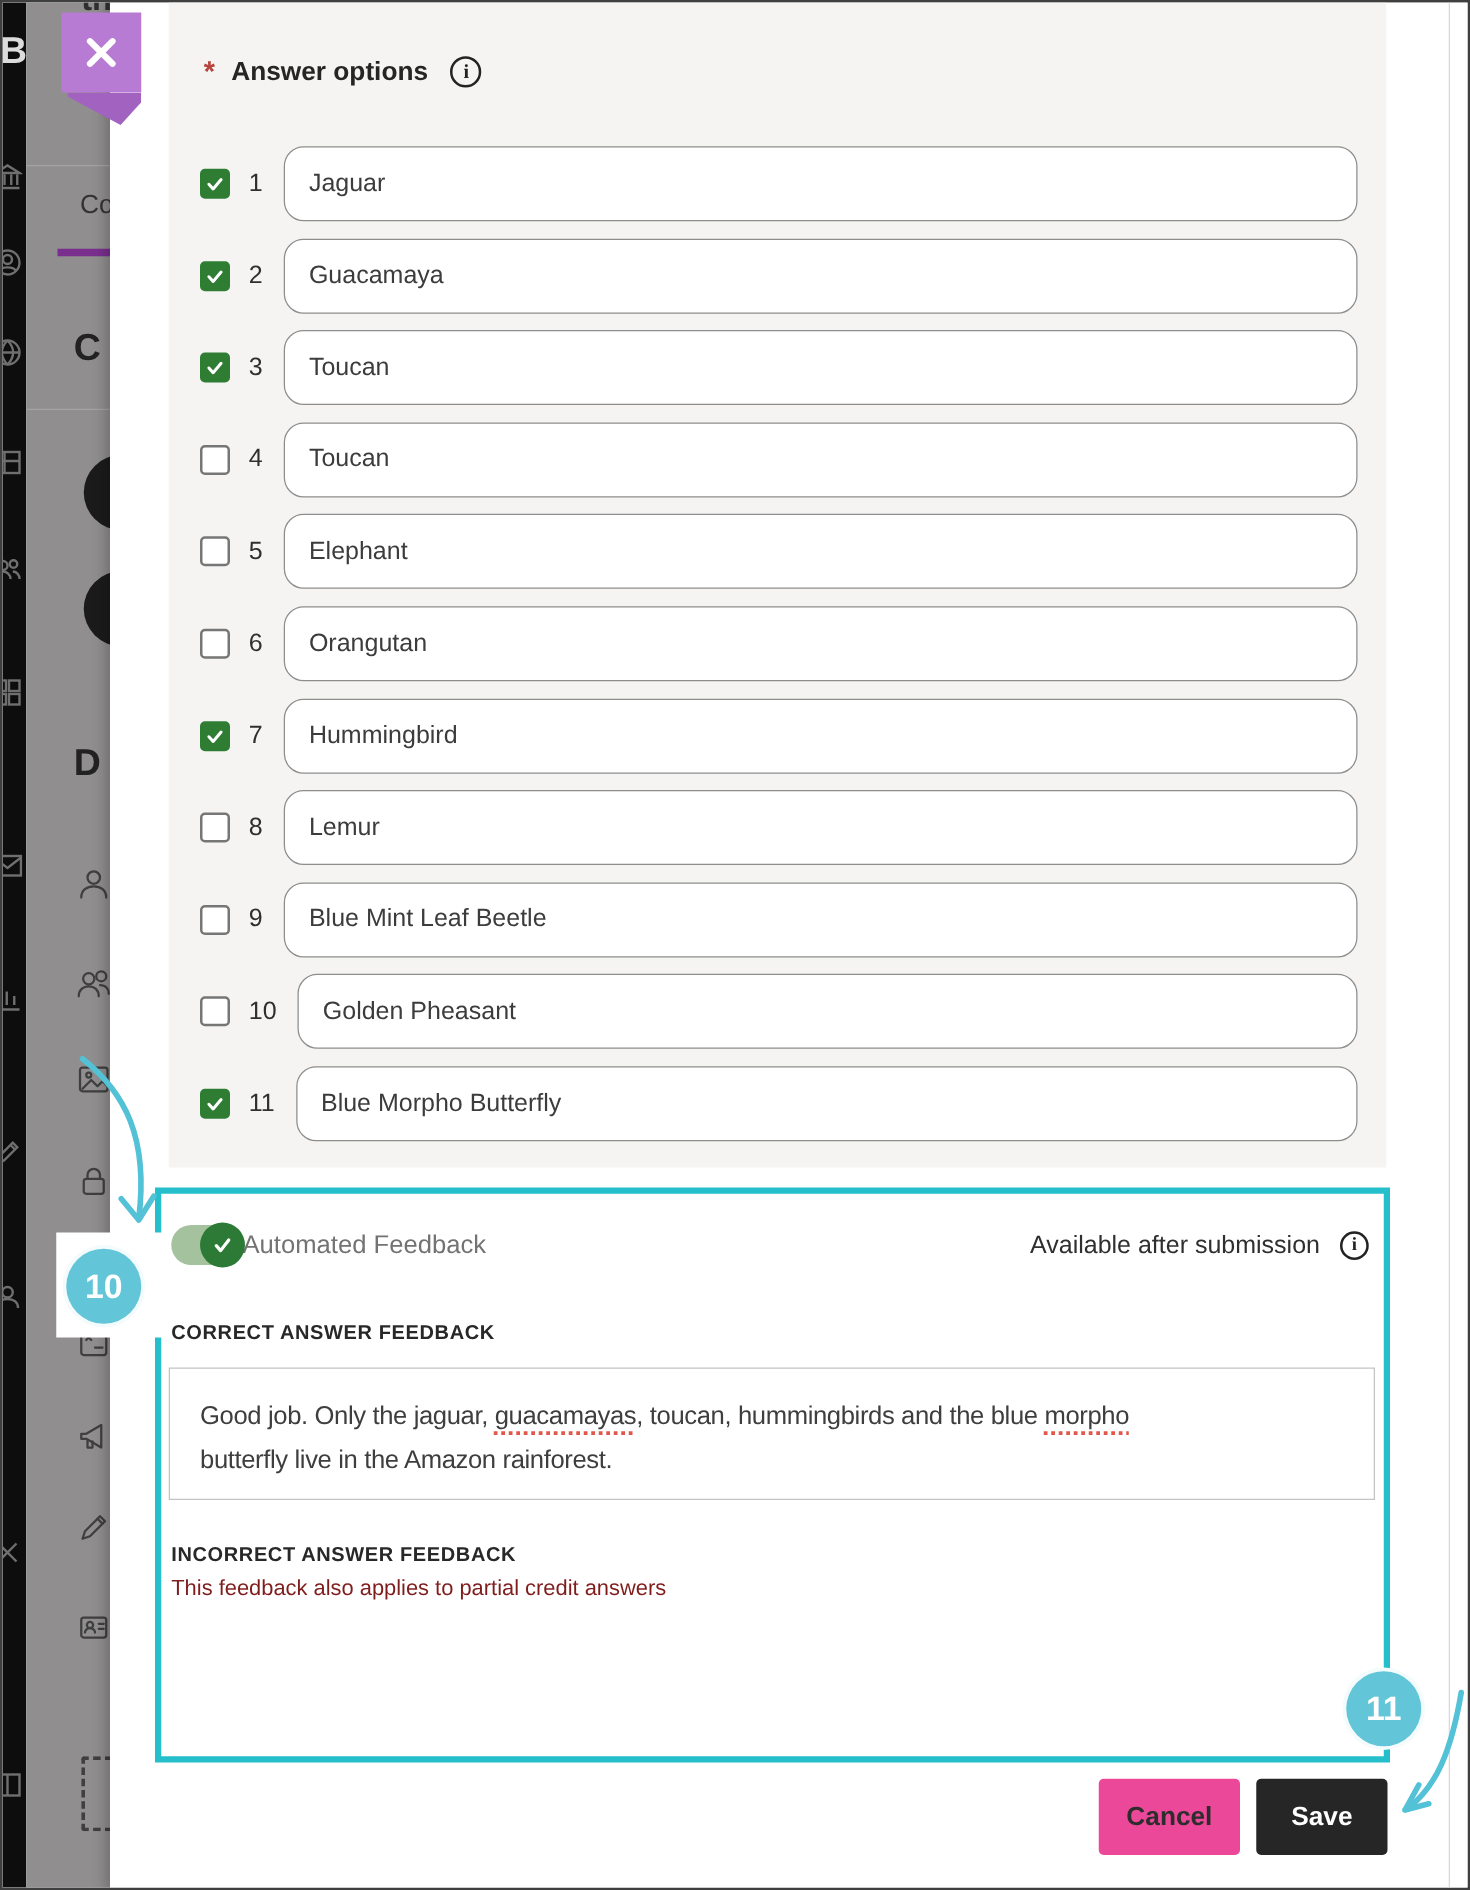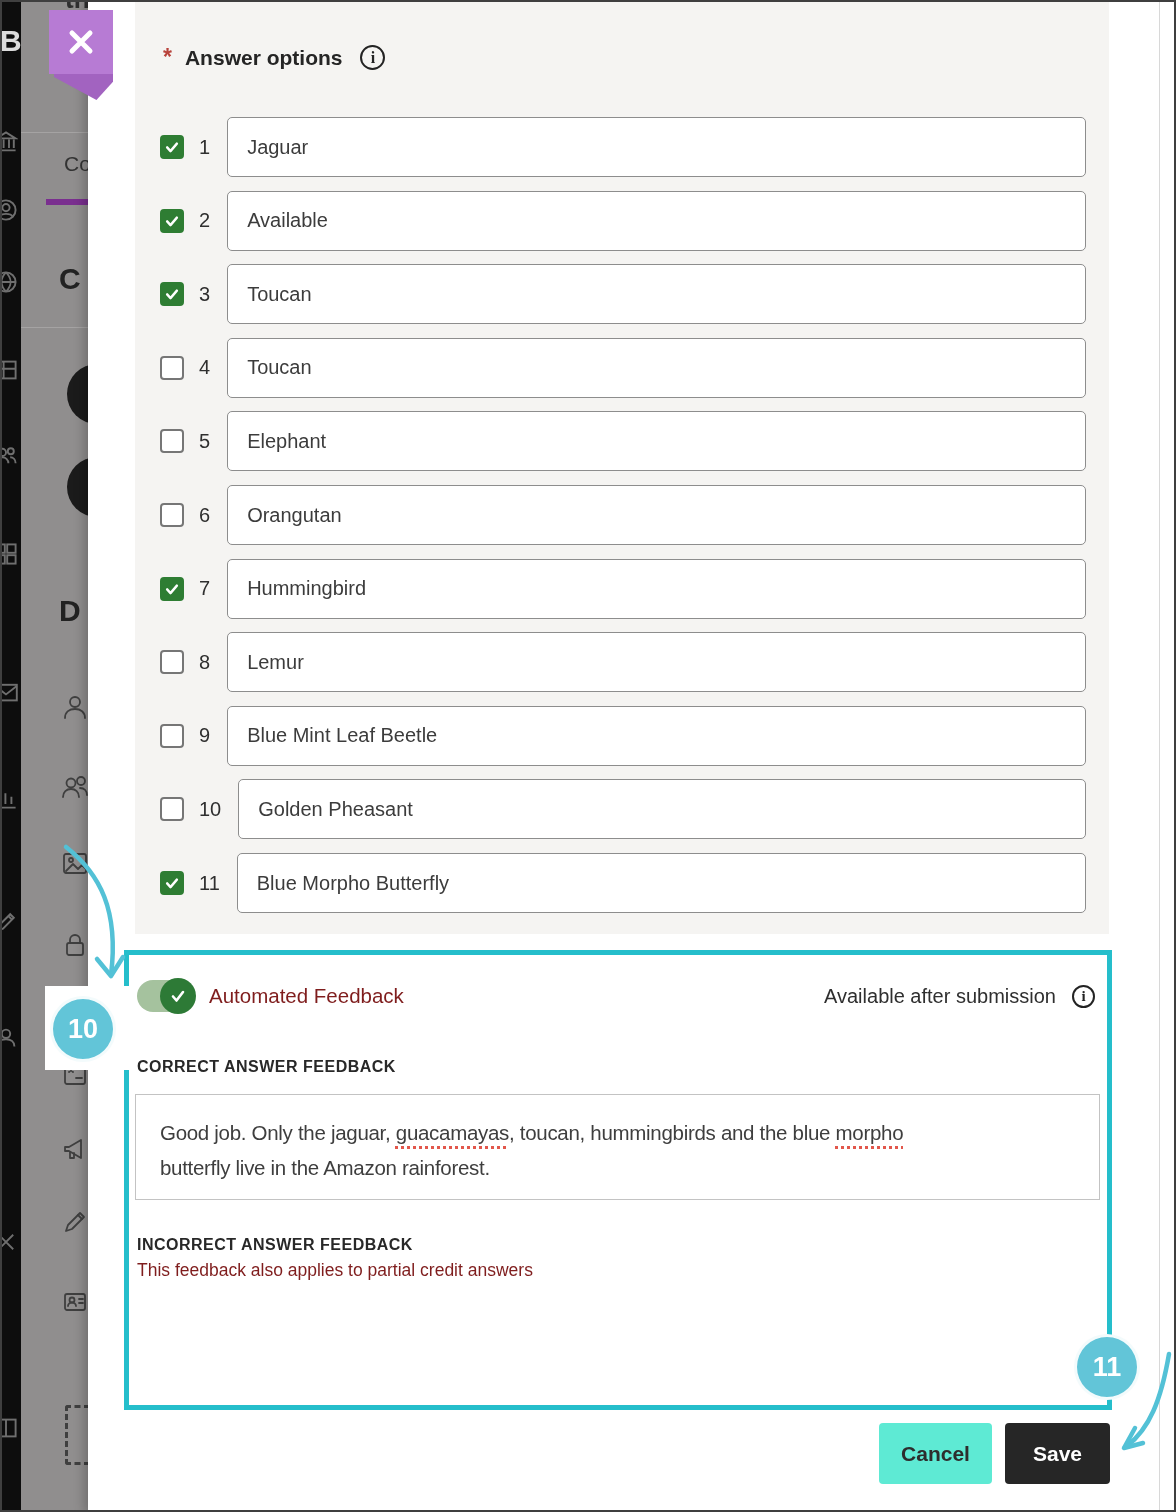--- a/index.html
+++ b/index.html
@@ -41,43 +41,43 @@
              font-family:"Liberation Serif",serif;font-weight:bold;}
   .info-lg{width:25px;height:25px;font-size:16px;margin-left:18px;}
   .info-sm{width:23px;height:23px;font-size:15px;margin-left:16px;}
   .answer-row{position:absolute;left:25px;right:23px;height:60px;display:flex;align-items:center;}
   .checkbox{flex:none;width:24px;height:24px;border-radius:4px;box-sizing:border-box;
             background:#fff;border:2px solid #767676;display:flex;align-items:center;justify-content:center;}
   .checkbox.checked{background:#2e7d33;border-color:#2e7d33;}
   .checkbox svg{width:18px;height:18px;}
   .row-num{margin-left:15px;font-size:20px;color:#2f2f2f;}
   .answer-input{flex:1;margin-left:17px;height:60px;box-sizing:border-box;background:#fff;
-                border:1px solid #8d8d8d;border-radius:5px;display:flex;align-items:center;
+                border:1px solid #8d8d8d;border-radius:16px;display:flex;align-items:center;
                 padding-left:19px;font-size:20px;color:#3c3c3c;}
   
   .fb-box{position:absolute;left:36px;top:948px;width:988px;height:460px;box-sizing:border-box;
           background:#fff;border:5px solid #25becb;}
   .toggle-row{position:absolute;left:8px;right:12px;top:21px;height:40px;display:flex;align-items:center;}
   .toggle{position:relative;flex:none;width:57px;height:32px;border-radius:16px;background:#a5c29e;}
   .toggle-knob{position:absolute;right:-2px;top:-2px;width:36px;height:36px;border-radius:50%;
                background:#2d7a36;display:flex;align-items:center;justify-content:center;}
   .toggle-knob svg{width:18px;height:18px;}
-  .toggle-label{margin-left:15px;font-size:20.5px;color:#7f1d1d;}
+  .toggle-label{font-size:20.5px;color:#737373;}
   .toggle-spacer{flex:1;}
   .avail-label{font-size:20px;color:#2f2f2f;}
   .fb-label{position:absolute;left:8px;font-size:16px;font-weight:bold;letter-spacing:.5px;color:#282828;}
   .fb-note{position:absolute;left:8px;font-size:17.5px;color:#7f1d1d;}
   .fb-ta{position:absolute;left:6px;width:965px;box-sizing:border-box;background:#fff;
          border:1px solid #c3c3c3;padding:20px 24px 16px;font-size:20.5px;letter-spacing:-0.3px;
          line-height:35px;color:#3e3e3e;}
   .misspelled{text-decoration:underline dotted #e2574c 2.5px;text-underline-offset:6px;}
   
   .btn{position:absolute;top:1421px;height:61px;border-radius:4px;display:flex;align-items:center;
        justify-content:center;font-size:21px;font-weight:600;}
-  .btn-cancel{left:791px;width:113px;background:#5eead4;color:#2d2d2d;}
+  .btn-cancel{left:791px;width:113px;background:#ec4899;color:#2d2d2d;}
   .btn-save{left:917px;width:105px;background:#262626;color:#fff;}
   
   .patch10{position:absolute;left:43px;top:984px;width:88px;height:84px;background:#fff;z-index:28;}
   .step-circle{position:absolute;width:66px;height:66px;border-radius:50%;background:#62c5d8;
                border:3px solid rgba(255,255,255,.92);box-sizing:border-box;z-index:31;
                display:flex;align-items:center;justify-content:center;color:#fff;font-size:27px;font-weight:bold;}
   .step10{left:48px;top:994px;}
   .step11{left:1072px;top:1332px;}
   .arrows{position:absolute;left:0;top:0;width:1176px;height:1512px;z-index:30;pointer-events:none;}
   .arrows path{stroke:#53c1d6;stroke-width:4.5;fill:none;stroke-linecap:round;stroke-linejoin:round;}
@@ -215,21 +215,21 @@
             <span class="row-num">1</span>
             <div class="answer-input">Jaguar</div>
           </div>
           <div class="answer-row" style="top: 188.6px;">
             <span class="checkbox checked">
               <svg viewBox="0 0 24 24">
                 <path d="M5.5 12.5l4.5 5 8.5-10" fill="none" stroke="#fff" stroke-width="3.2" stroke-linecap="round" stroke-linejoin="round"></path>
               </svg>
             </span>
             <span class="row-num">2</span>
-            <div class="answer-input">Available</div>
+            <div class="answer-input">Guacamaya</div>
           </div>
           <div class="answer-row" style="top: 262.2px;">
             <span class="checkbox checked">
               <svg viewBox="0 0 24 24">
                 <path d="M5.5 12.5l4.5 5 8.5-10" fill="none" stroke="#fff" stroke-width="3.2" stroke-linecap="round" stroke-linejoin="round"></path>
               </svg>
             </span>
             <span class="row-num">3</span>
             <div class="answer-input">Toucan</div>
           </div>

